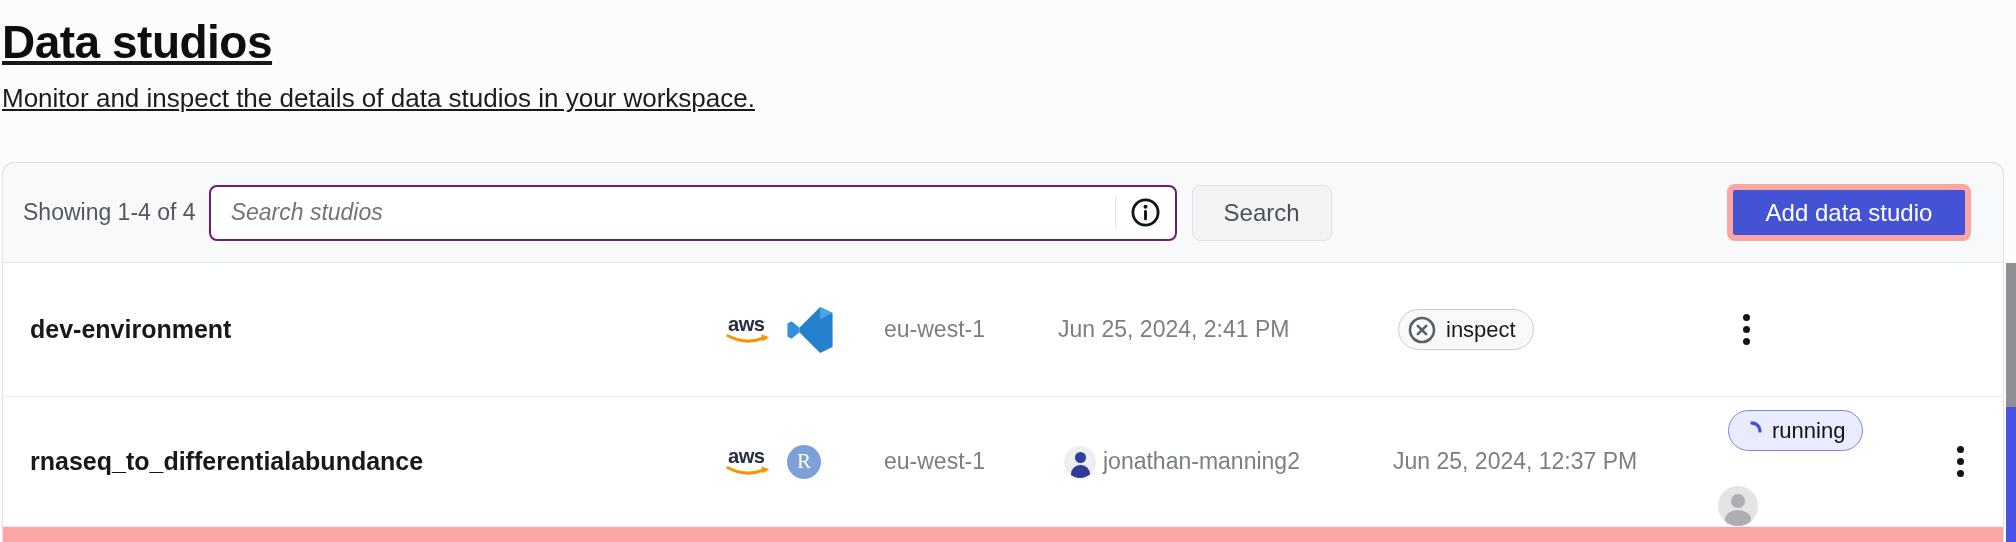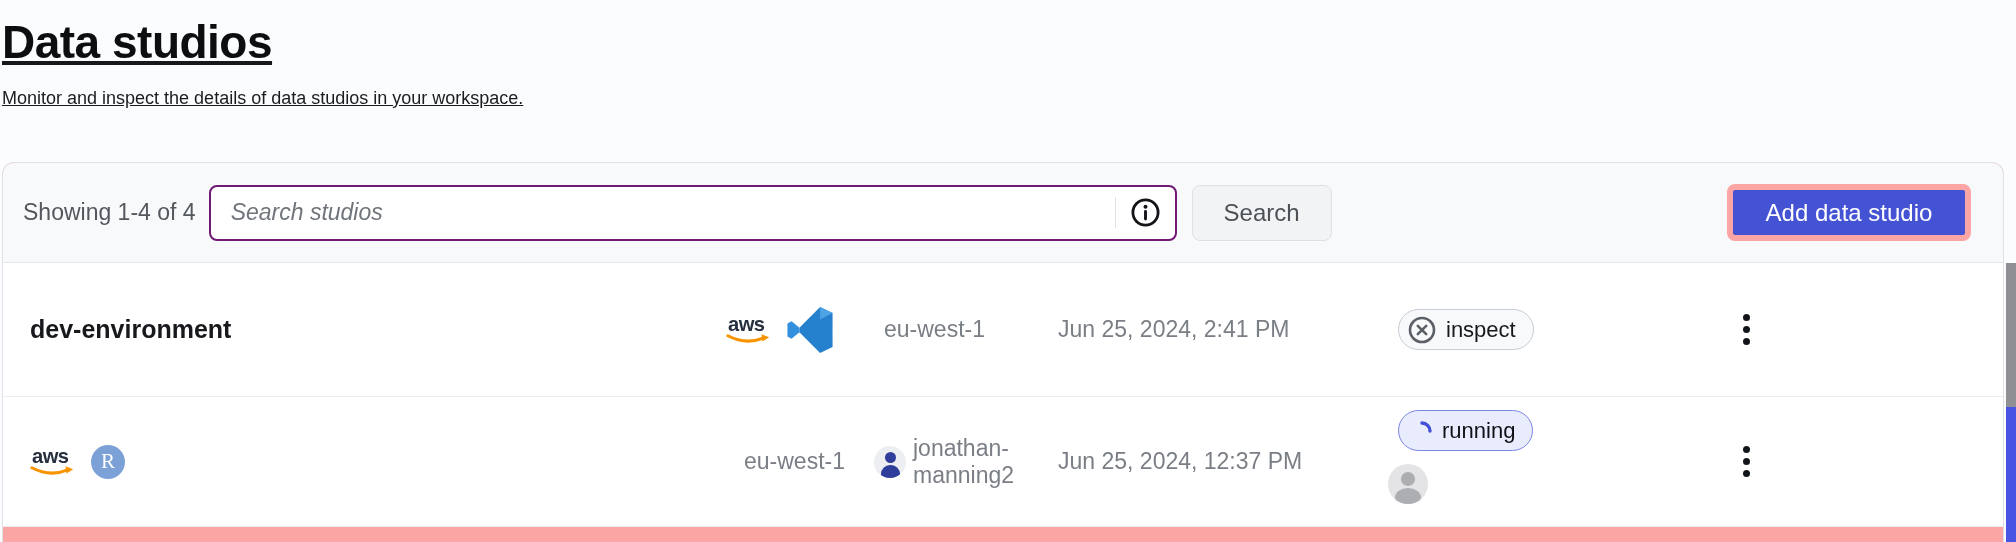--- a/index.html
+++ b/index.html
@@ -13,21 +13,21 @@
     color: #17191c;
   }
   .page { padding: 12px 0 0 0; text-decoration: underline; }
   h1.page-title {
     margin: 0 0 0 2px;
     font-size: 46px; line-height: 60px; font-weight: 700;
     letter-spacing: -0.5px; color: #0d0e10;
   }
   p.page-subtitle {
     margin: 12px 0 0 2px;
-    font-size: 18px; line-height: 28px; color: #1a1c1f;
+    font-size: 26px; line-height: 28px; color: #1a1c1f;
   }
 
   
   .card {
     position: absolute; left: 2px; top: 162px;
     width: 2002px; height: 420px;
     background: #fca5a5;
     border: 1px solid #dee2e6; border-bottom: none;
     border-radius: 12px 12px 0 0;
     overflow: hidden;
@@ -88,21 +88,21 @@
   .row-2 { height: 130px; }
   .studio-name { font-size: 25px; font-weight: 700; color: #17191c; cursor: pointer; }
   .cell-icons { display: flex; align-items: center; gap: 13px; }
   .cell-region { padding-left: 18px; font-size: 23px; color: #7a7e85; }
   .cell-user { padding-left: 8px; display: flex; align-items: center; gap: 7px; font-size: 23px; color: #7a7e85; }
   .cell-date { font-size: 23px; color: #7a7e85; padding-left: 2px; }
   .cell-status { padding-left: 7px; }
   .cell-status.stacked {
     align-self: stretch;
     display: flex; flex-direction: column; align-items: flex-start;
-    padding-top: 13px; gap: 13px;
+    padding-top: 13px; gap: 13px; justify-content: space-between;
   }
   .cell-menu { padding-left: 6px; }
 
   
   .aws-logo { width: 48px; height: 34px; display: inline-block; }
   
   .vscode-icon { width: 46px; height: 46px; display: inline-block; }
   
   .r-circle {
     width: 34px; height: 34px; border-radius: 50%;
@@ -249,20 +249,23 @@
       <div class="cell cell-menu">
         <button class="kebab" aria-label="menu">
           <i></i>
             <i></i>
             <i></i>
         </button>
       </div>
     </div>
 
     <div class="row row-2">
+      <div class="cell cell-name">
+        <span class="studio-name">rnaseq_to_differentialabundance</span>
+      </div>
       <div class="cell cell-icons">
         <span class="aws-logo">
           <svg width="48" height="34" viewBox="0 0 50 34">
             <text x="2" y="18" font-family="Liberation Sans, sans-serif" font-size="21" font-weight="bold" fill="#252f3e" letter-spacing="-0.5">aws</text>
             <path d="M2 23 Q 21 33 40 25" stroke="#f79400" stroke-width="3.2" fill="none" stroke-linecap="round"></path>
             <path d="M37 21.5 L45 24.5 L38 29 Z" fill="#f79400"></path>
           </svg>
         </span>
         <span class="r-circle">R</span>
       </div>

